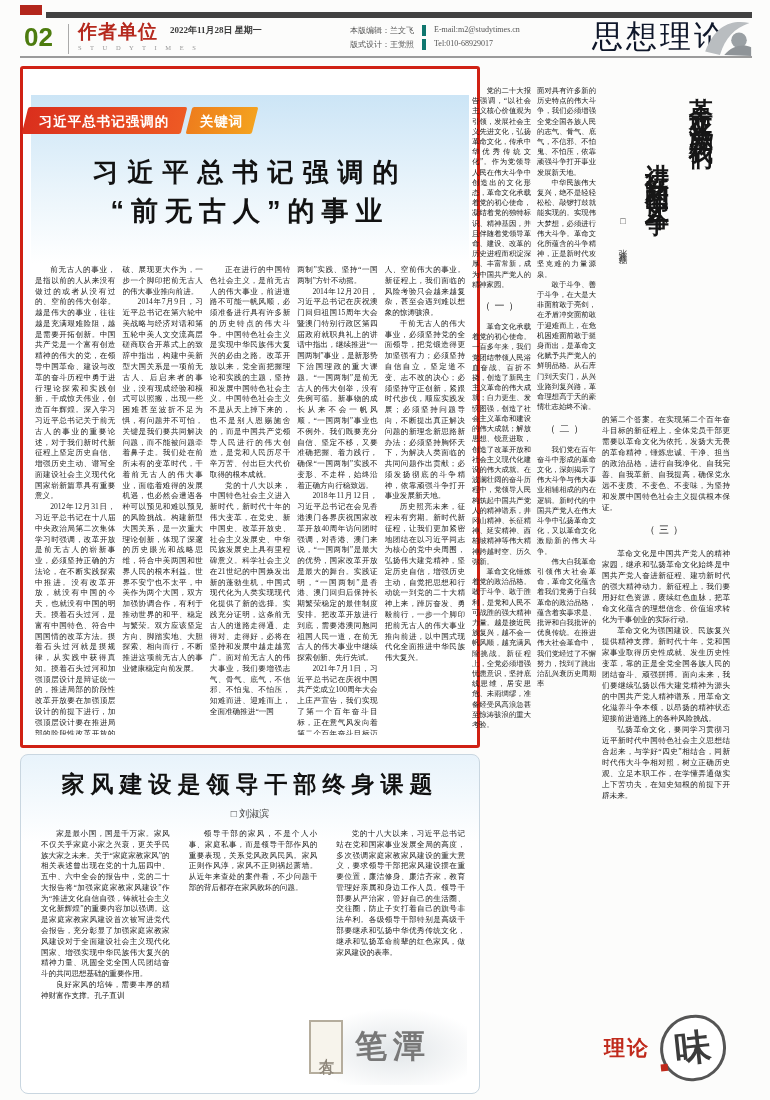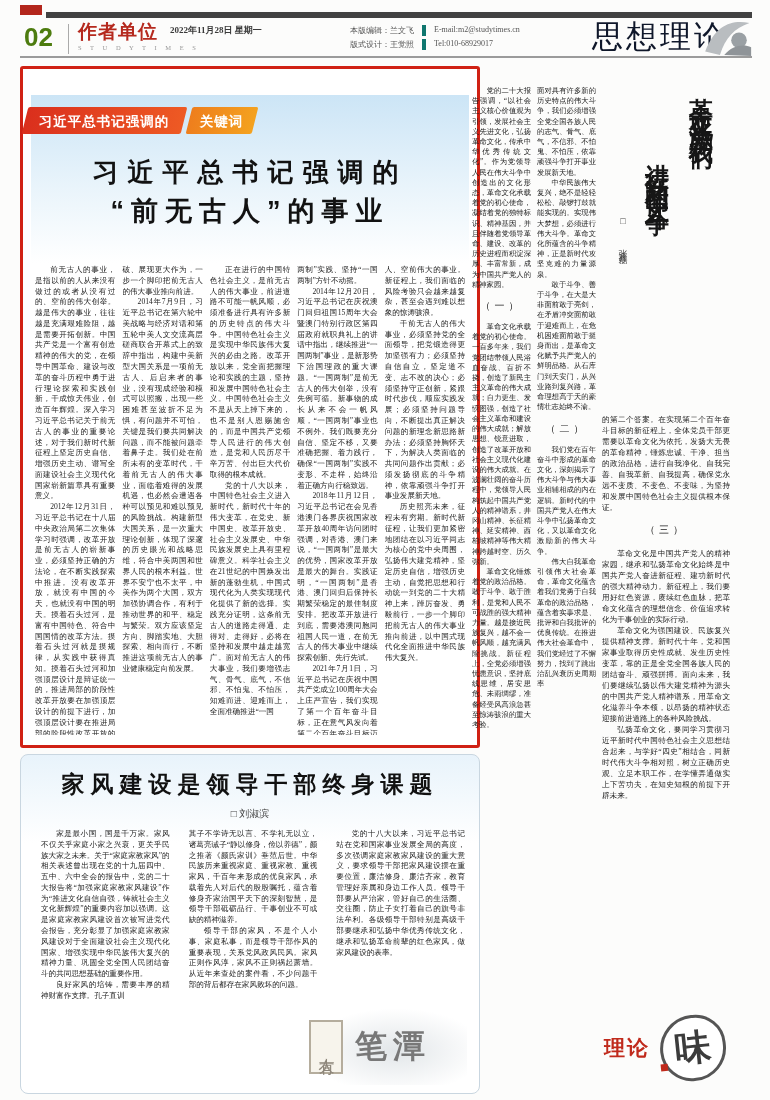--- a/index.html
+++ b/index.html
@@ -158,21 +158,20 @@
 
 <div class="fam-box">
   <div class="ftitle">家风建设是领导干部终身课题</div>
   <div class="byline fam-byline">□ 刘淑滨</div>
   <div class="fam-body">
     <div class="acol">
         <p>家是最小国，国是千万家。家风不仅关乎家庭小家之兴衰，更关乎民族大家之未来。关于“家庭家教家风”的相关表述曾出现在党的十九届四中、五中、六中全会的报告中，党的二十大报告将“加强家庭家教家风建设”作为“推进文化自信自强，铸就社会主义文化新辉煌”的重要内容加以强调。这是家庭家教家风建设首次被写进党代会报告，充分彰显了加强家庭家教家风建设对于全面建设社会主义现代化国家、增强实现中华民族伟大复兴的精神力量、巩固全党全国人民团结奋斗的共同思想基础的重要作用。</p>
         <p>良好家风的培铸，需要丰厚的精神财富作支撑。孔子直训</p>
       </div>
     <div class="acol">
-        <p class="ct">其子不学诗无以言、不学礼无以立，诸葛亮诫子“静以修身，俭以养德”，颜之推著《颜氏家训》垂范后世。中华民族历来重视家庭、重视家教、重视家风，千百年来形成的优良家风，承载着先人对后代的殷殷嘱托，蕴含着修身齐家治国平天下的深刻智慧，是领导干部砥砺品行、干事创业不可或缺的精神滋养。</p>
         <p>领导干部的家风，不是个人小事、家庭私事，而是领导干部作风的重要表现，关系党风政风民风。家风正则作风淳，家风不正则祸起萧墙。从近年来查处的案件看，不少问题干部的背后都存在家风败坏的问题。</p>
       </div>
     <div class="acol">
         <p>党的十八大以来，习近平总书记站在党和国家事业发展全局的高度，多次强调家庭家教家风建设的重大意义，要求领导干部把家风建设摆在重要位置，廉洁修身、廉洁齐家，教育管理好亲属和身边工作人员。领导干部要从严治家，管好自己的生活圈、交往圈，防止子女打着自己的旗号非法牟利。各级领导干部特别是高级干部要继承和弘扬中华优秀传统文化，继承和弘扬革命前辈的红色家风，做家风建设的表率。</p>
       </div>
   </div>
   <div class="bitan">
     <div class="wash"></div>
     <div class="seal-box">大有</div>
     <div class="bitan-text">笔潭</div>

